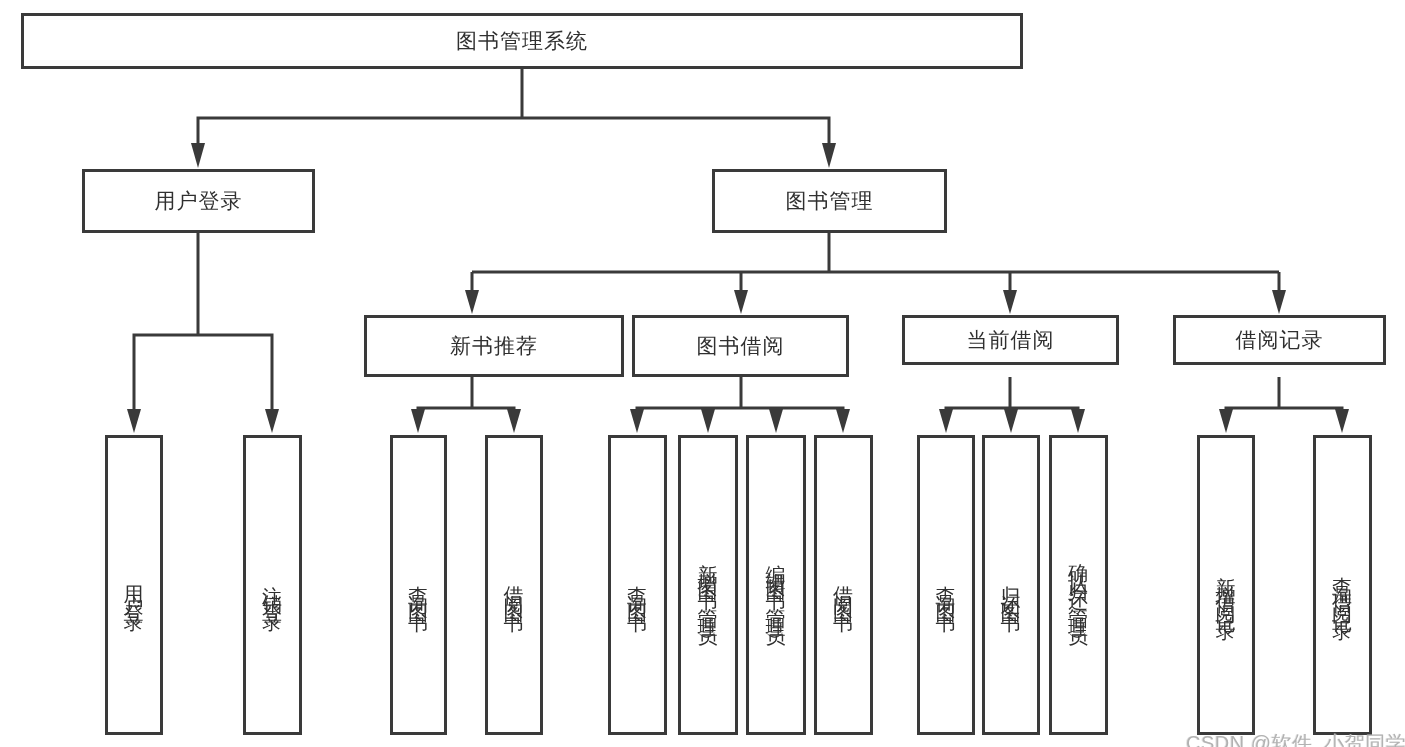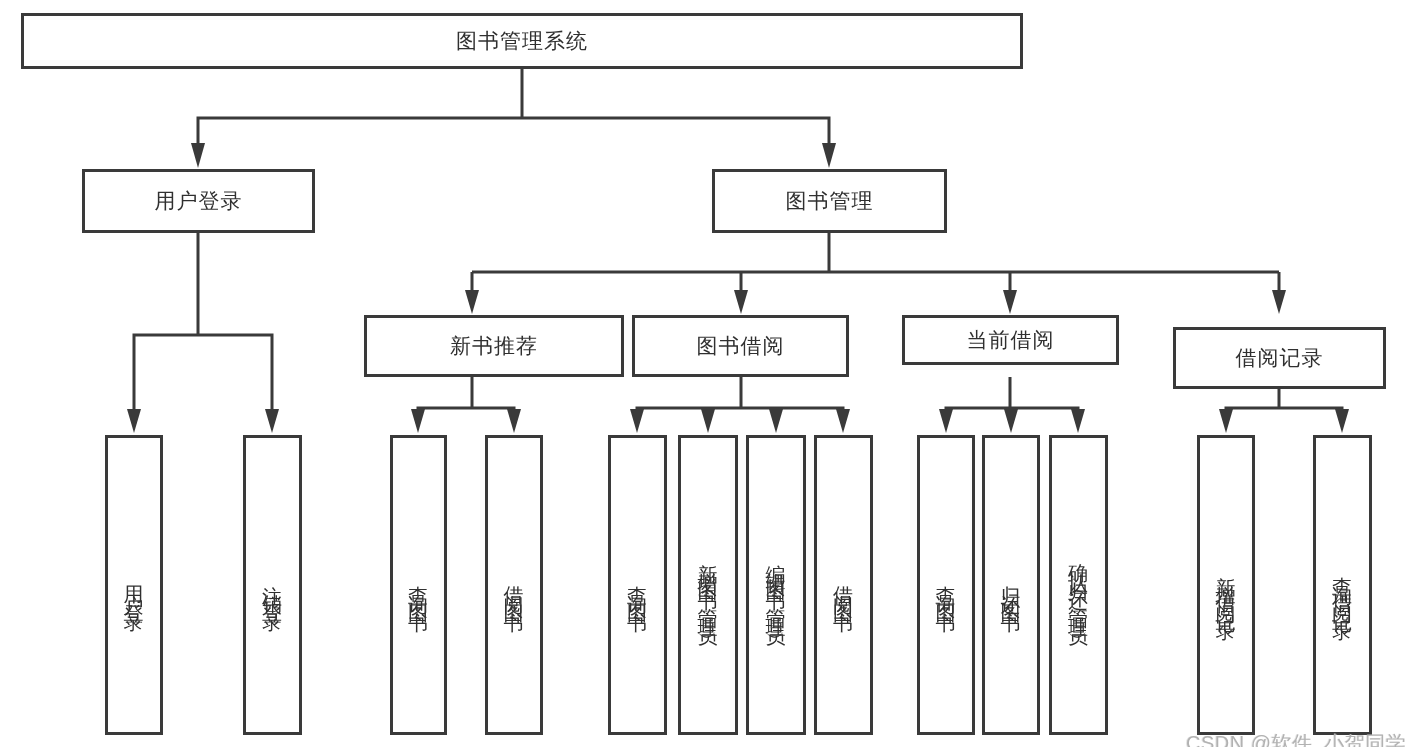--- a/index.html
+++ b/index.html
@@ -76,21 +76,21 @@
   </svg>
 
   <div class="node h" style="left:21px;top:13px;width:1002px;height:56px;">图书管理系统</div>
 
   <div class="node h" style="left:82px;top:169px;width:233px;height:64px;">用户登录</div>
   <div class="node h" style="left:712px;top:169px;width:235px;height:64px;">图书管理</div>
 
   <div class="node h" style="left:364px;top:315px;width:260px;height:62px;">新书推荐</div>
   <div class="node h" style="left:632px;top:315px;width:217px;height:62px;">图书借阅</div>
   <div class="node h" style="left:902px;top:315px;width:217px;height:50px;">当前借阅</div>
-  <div class="node h" style="left:1173px;top:327px;width:213px;height:62px;font-family:Liberation Serif, serif;">借阅记录</div>
+  <div class="node h" style="left:1173px;top:315px;width:213px;height:50px;font-family:Liberation Serif, serif;">借阅记录</div>
 
   <div class="node v" style="left:105px;top:435px;width:58px;height:300px;">用户登录</div>
   <div class="node v" style="left:243px;top:435px;width:59px;height:300px;">注销登录</div>
 
   <div class="node v" style="left:390px;top:435px;width:57px;height:300px;">查询图书</div>
   <div class="node v" style="left:485px;top:435px;width:58px;height:300px;">借阅图书</div>
 
   <div class="node v" style="left:608px;top:435px;width:59px;height:300px;">查询图书</div>
   <div class="node v" style="left:678px;top:435px;width:60px;height:300px;">新增图书（管理员）</div>
   <div class="node v" style="left:746px;top:435px;width:60px;height:300px;">编辑图书（管理员）</div>

